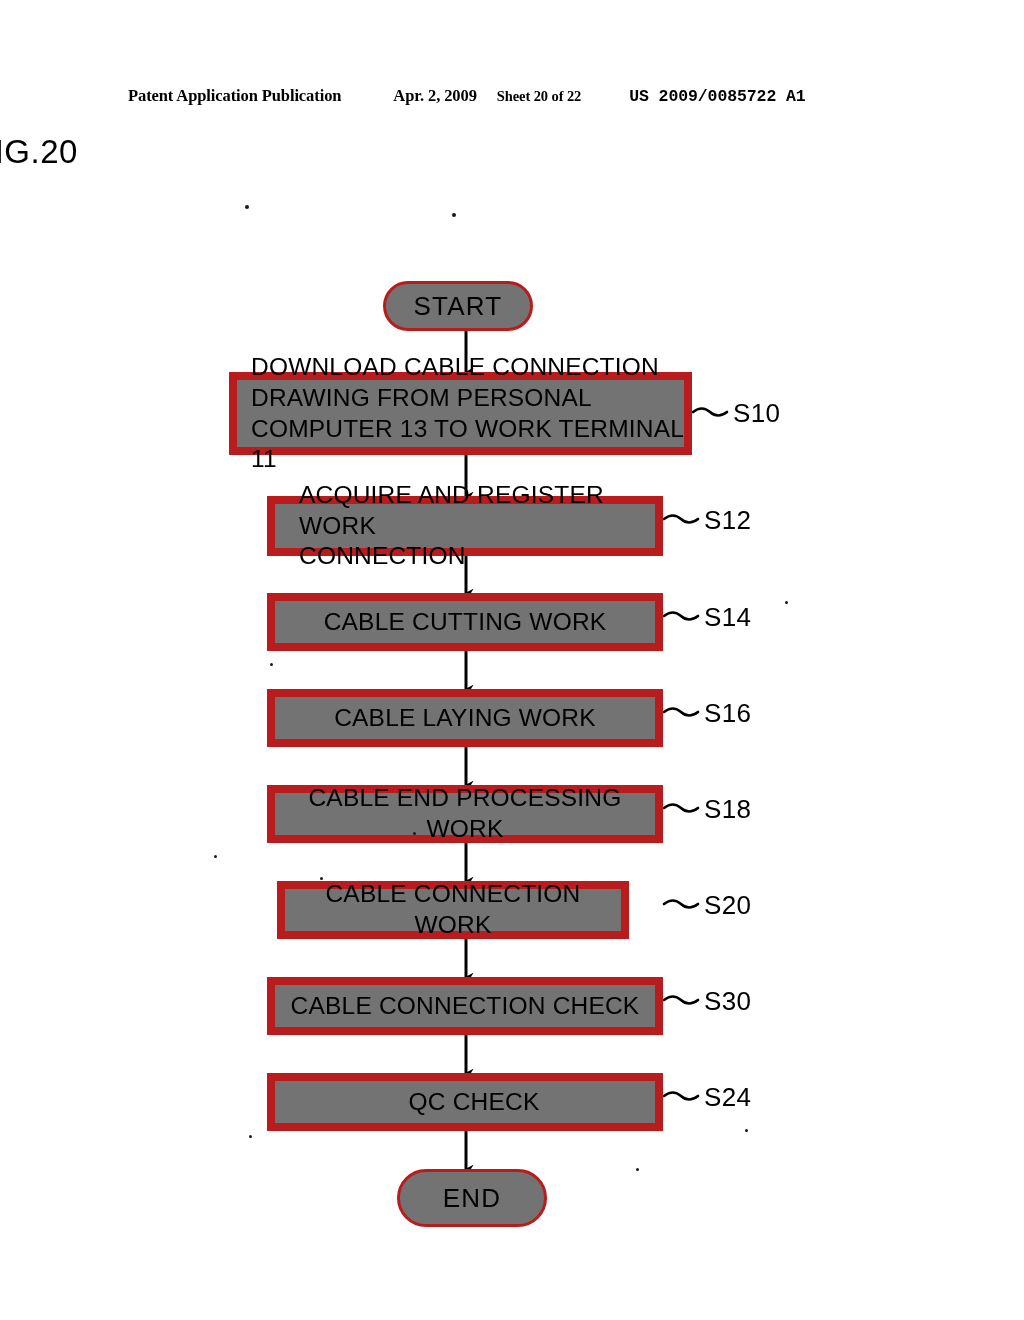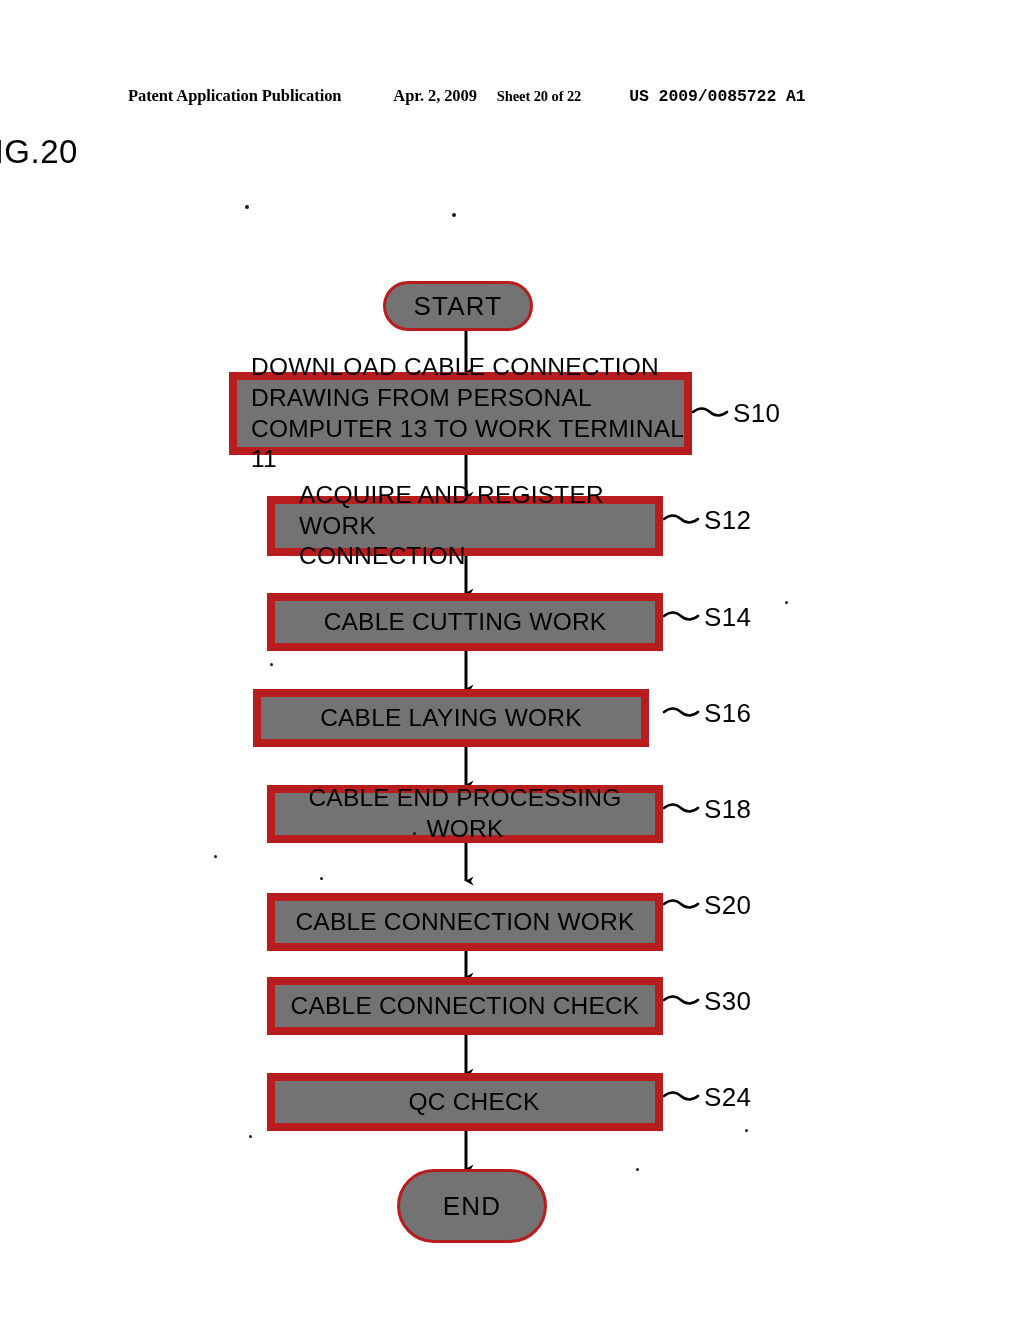--- a/index.html
+++ b/index.html
@@ -162,46 +162,46 @@
     <span class="nodetext">ACQUIRE AND REGISTER WORK
 CONNECTION</span>
   </div>
   <div class="steplabel" style="left:704px; top:505px;">S12</div>
 
   <div class="node centered" style="left:267px; top:593px; width:396px; height:58px;">
     <span class="nodetext">CABLE CUTTING WORK</span>
   </div>
   <div class="steplabel" style="left:704px; top:602px;">S14</div>
 
-  <div class="node centered" style="left:253px; top:689px; width:396px; height:58px;">
+  <div class="node centered" style="left:267px; top:689px; width:396px; height:58px;">
     <span class="nodetext">CABLE LAYING WORK</span>
   </div>
   <div class="steplabel" style="left:704px; top:698px;">S16</div>
 
   <div class="node centered" style="left:267px; top:785px; width:396px; height:58px;">
     <span class="nodetext">CABLE END PROCESSING WORK</span>
   </div>
   <div class="steplabel" style="left:704px; top:794px;">S18</div>
 
-  <div class="node centered" style="left:267px; top:881px; width:396px; height:58px;margin-top:12px;">
+  <div class="node centered" style="left:277px; top:881px; width:352px; height:58px;">
     <span class="nodetext">CABLE CONNECTION WORK</span>
   </div>
   <div class="steplabel" style="left:704px; top:890px;">S20</div>
 
   <div class="node centered" style="left:267px; top:977px; width:396px; height:58px;">
     <span class="nodetext">CABLE CONNECTION CHECK</span>
   </div>
   <div class="steplabel" style="left:704px; top:986px;">S30</div>
 
   <div class="node centered" style="left:267px; top:1073px; width:396px; height:58px;padding-left:18px;">
     <span class="nodetext">QC CHECK</span>
   </div>
   <div class="steplabel" style="left:704px; top:1082px;">S24</div>
 
-  <div class="node terminator" style="left:397px; top:1169px; width:150px; height:74px;">
+  <div class="node terminator" style="left:397px; top:1169px; width:150px; height:58px;">
     <span class="term-label">END</span>
   </div>
 
   <div class="speck" style="left:245px; top:205px; width:4px; height:4px;"></div>
   <div class="speck" style="left:452px; top:213px; width:4px; height:4px;"></div>
   <div class="speck" style="left:270px; top:663px; width:3px; height:3px;"></div>
   <div class="speck" style="left:785px; top:601px; width:3px; height:3px;"></div>
   <div class="speck" style="left:249px; top:1135px; width:3px; height:3px;"></div>
   <div class="speck" style="left:745px; top:1129px; width:3px; height:3px;"></div>
   <div class="speck" style="left:636px; top:1168px; width:3px; height:3px;"></div>

